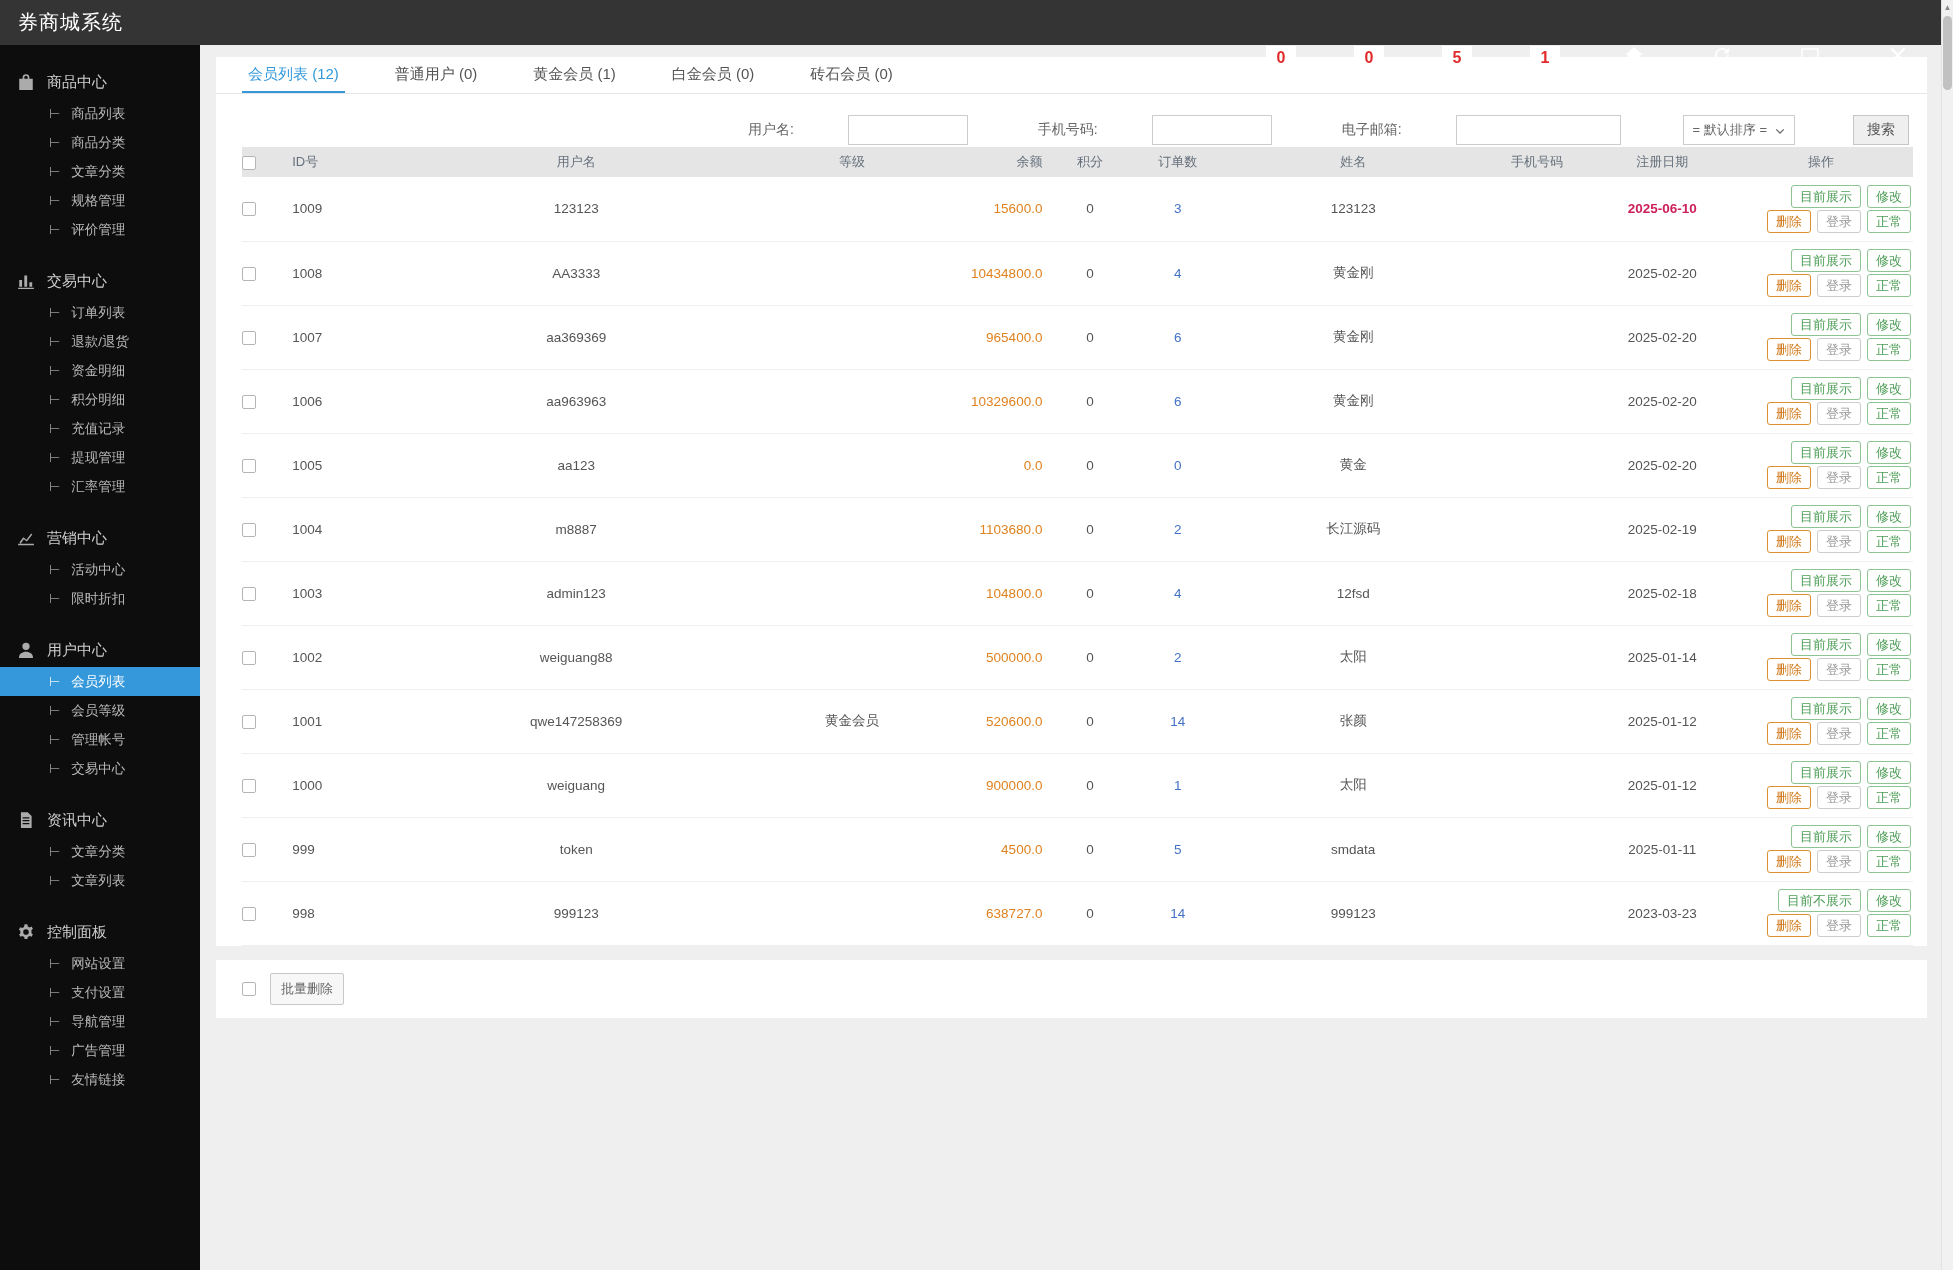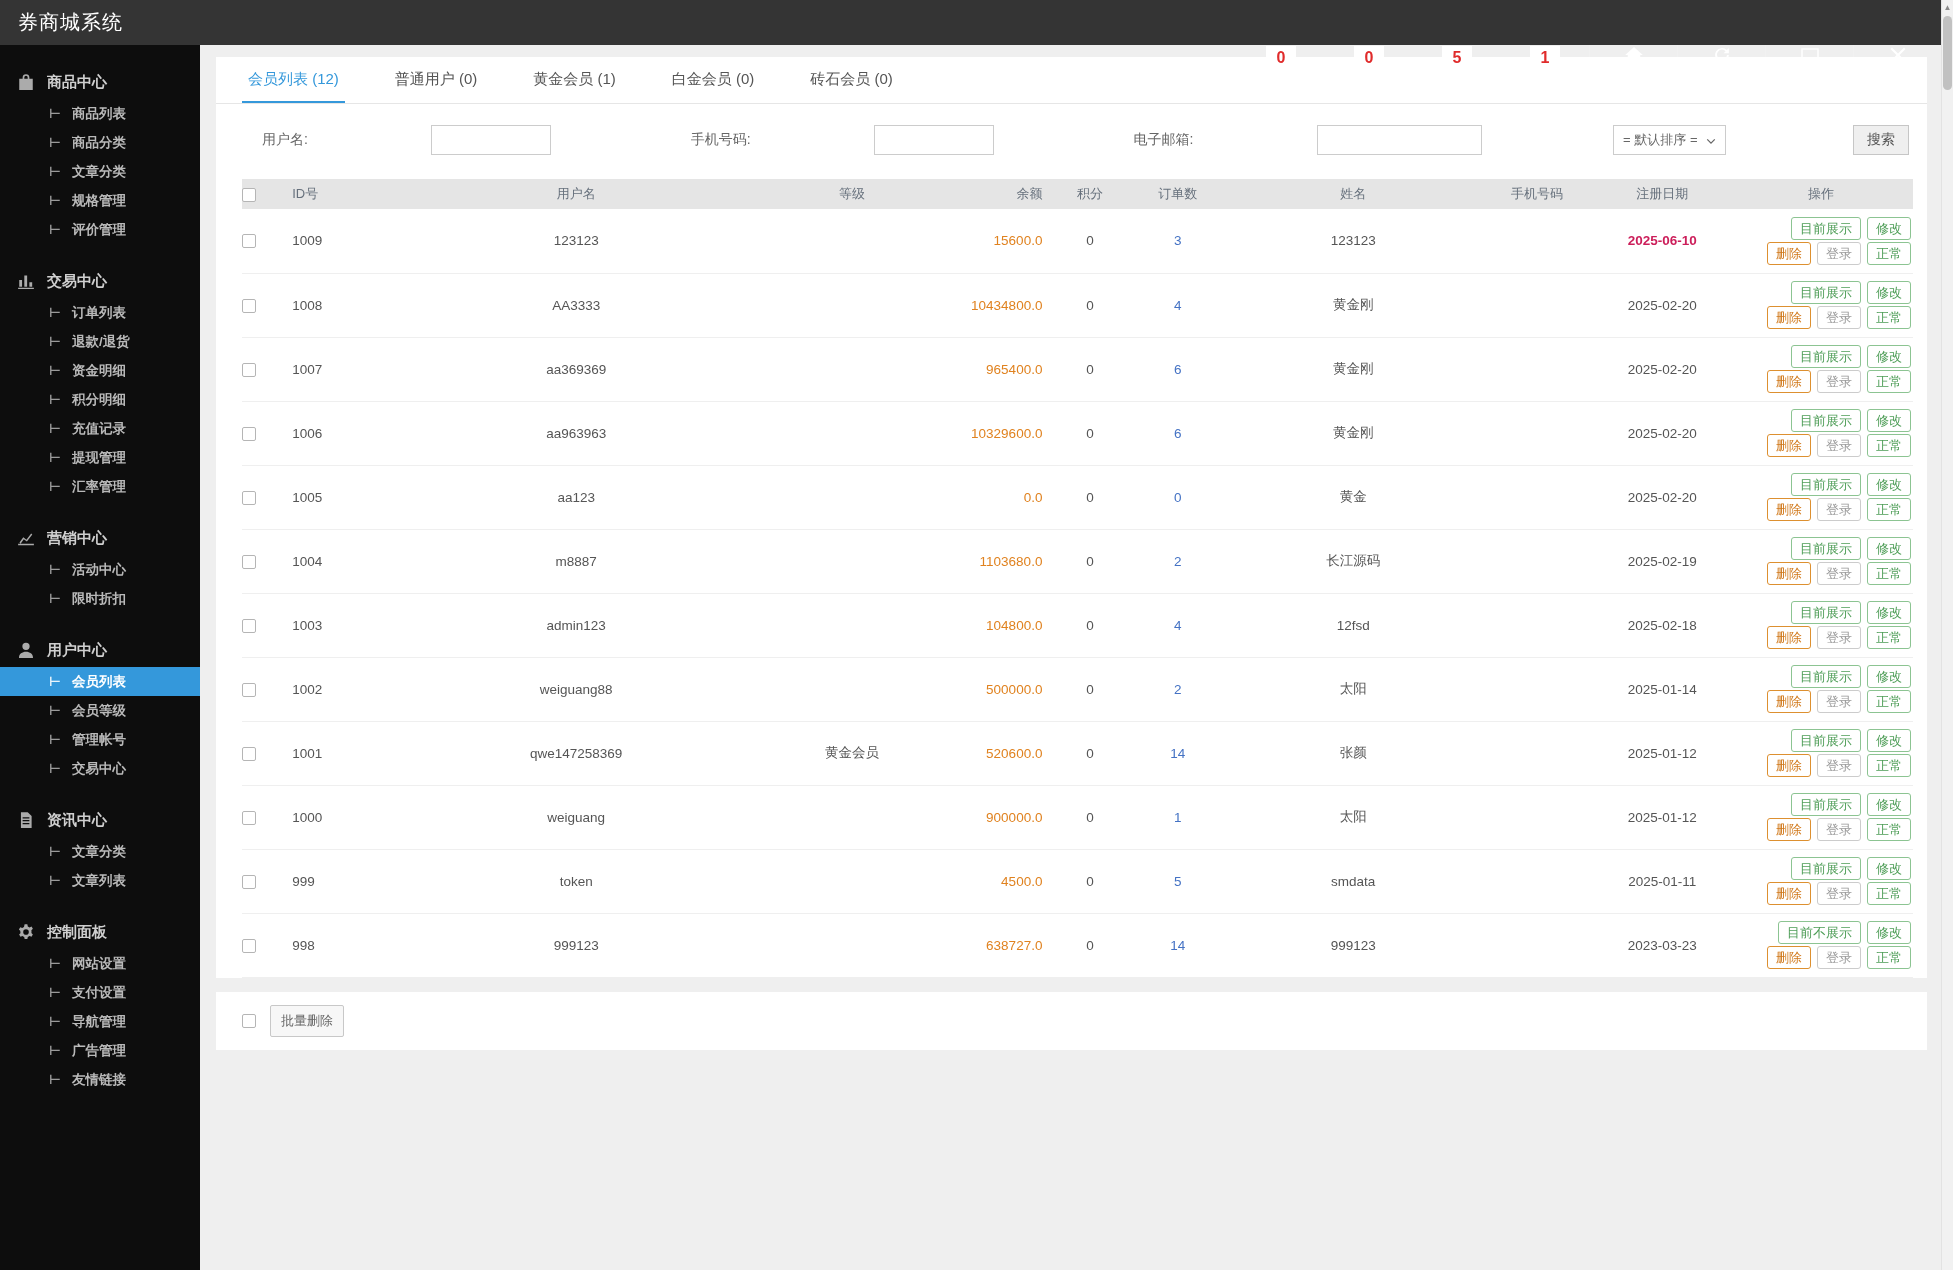--- a/index.html
+++ b/index.html
@@ -15,40 +15,40 @@
   .badge-num { background:#fff; color:#e02b2b; font-weight:bold; font-size:16px; width:30px; height:23px;
     line-height:23px; text-align:center; margin-bottom:2px; }
   .badge-label { color:#fff; font-size:12px; line-height:13px; }
   .top-link { width:88px; display:flex; flex-direction:column; align-items:center; justify-content:center;
     border-left:1px solid rgba(255,255,255,0.14); cursor:pointer; }
   .top-link .icon svg { width:20px; height:20px; fill:#fff; display:block; }
   .top-link-label { color:#fff; font-size:12px; margin-top:3px; }
 
   
   .sidebar { position:absolute; left:0; top:45px; width:200px; height:1225px; background:#0d0d0d; z-index:15; }
-  .side-section { margin-top:20px;font-weight:bold; }
+  .side-section { margin-top:20px; }
   .section-header { height:34px; display:flex; align-items:center; padding-left:17px; color:#cfcfcf;
     font-size:15px; cursor:pointer; }
   .section-header .icon { width:18px; height:18px; margin-right:12px; }
   .section-header .icon svg { width:18px; height:18px; fill:#ababab; display:block; }
   .side-item { height:29px; line-height:29px; padding-left:49px; color:#b9b9b9; font-size:13.5px; cursor:pointer; white-space:nowrap; }
   .side-item .tick { color:#9a9a9a; margin-right:11px; font-size:13px; }
   .side-item.active { background:#3498db; color:#fff; }
   .side-item.active .tick { color:#eaf5fc; }
 
   
   .main { position:absolute; left:200px; top:45px; right:12px; bottom:0; background:#efefef; }
   .card { margin:12px 14px 0 16px; background:#fff; }
-  .tabbar { display:flex; align-items:stretch; padding:0 26px; height:47px; border-bottom:1px solid #e6e6e6; }
+  .tabbar { display:flex; align-items:stretch; padding:0 26px; height:37px; border-bottom:1px solid #e6e6e6; }
   .tab { display:flex; align-items:center; padding:0 6px; margin-right:44px; font-size:15px; color:#555;
     cursor:pointer; border-bottom:2px solid transparent; }
   .tab.active { color:#3498db; border-bottom-color:#3498db; }
 
-  .searchbar { display:flex; justify-content:space-between; align-items:center; padding:21px 18px 24px 24px;
-    font-size:14px; color:#666; }
+  .searchbar { display:flex; justify-content:flex-end; align-items:center; padding:21px 18px 2px 24px;
+    font-size:14px; color:#666;gap:48px; }
   .search-label { margin:0 6px 0 22px; white-space:nowrap; }
   .search-input { height:30px; width:120px; border:1px solid #ccc; padding:0 6px; font-size:13px; background:#fff; }
   .search-input.wide { width:165px; }
   .sort-select { height:30px; border:1px solid #ccc; display:flex; align-items:center; gap:8px;
     padding:0 9px; margin-left:14px; font-size:13px; color:#666; cursor:pointer; background:#fff; }
   .sort-select svg { width:10px; height:7px; stroke:#666; fill:none; stroke-width:1.5; }
   .search-btn { height:30px; margin-left:10px; border:1px solid #c6c6c6; background:#efefef; color:#555;
     font-size:14px; padding:0 13px; cursor:pointer; }
 
   table { border-collapse:collapse; table-layout:fixed; width:calc(100% - 40px); margin:0 14px 0 26px; }

